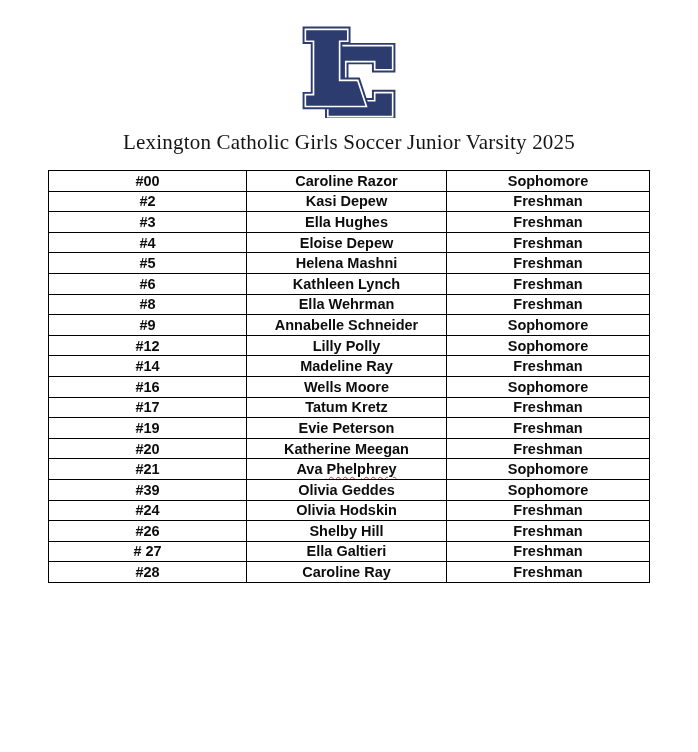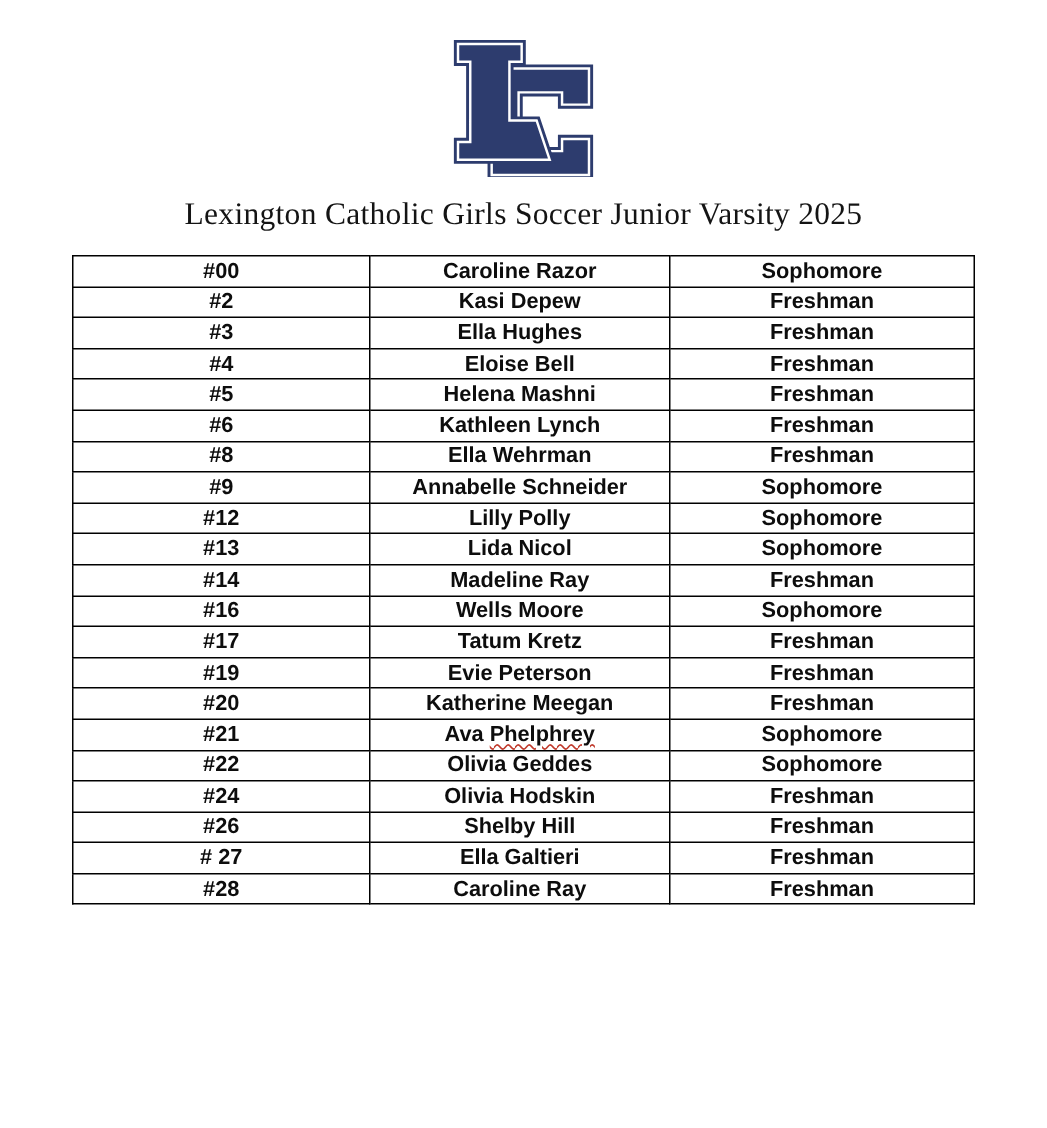--- a/index.html
+++ b/index.html
@@ -100,21 +100,21 @@
           <td>Kasi Depew</td>
           <td>Freshman</td>
         </tr>
         <tr>
           <td>#3</td>
           <td>Ella Hughes</td>
           <td>Freshman</td>
         </tr>
         <tr>
           <td>#4</td>
-          <td>Eloise Bell</td>
+          <td>Eloise Depew</td>
           <td>Freshman</td>
         </tr>
         <tr>
           <td>#5</td>
           <td>Helena Mashni</td>
           <td>Freshman</td>
         </tr>
         <tr>
           <td>#6</td>
           <td>Kathleen Lynch</td>
@@ -126,25 +126,20 @@
           <td>Freshman</td>
         </tr>
         <tr>
           <td>#9</td>
           <td>Annabelle Schneider</td>
           <td>Sophomore</td>
         </tr>
         <tr>
           <td>#12</td>
           <td>Lilly Polly</td>
-          <td>Sophomore</td>
-        </tr>
-        <tr>
-          <td>#13</td>
-          <td>Lida Nicol</td>
           <td>Sophomore</td>
         </tr>
         <tr>
           <td>#14</td>
           <td>Madeline Ray</td>
           <td>Freshman</td>
         </tr>
         <tr>
           <td>#16</td>
           <td>Wells Moore</td>
@@ -164,21 +159,21 @@
           <td>#20</td>
           <td>Katherine Meegan</td>
           <td>Freshman</td>
         </tr>
         <tr>
           <td>#21</td>
           <td><span>Ava </span><span class="squiggle">Phelphrey</span></td>
           <td>Sophomore</td>
         </tr>
         <tr>
-          <td>#22</td>
+          <td>#39</td>
           <td>Olivia Geddes</td>
           <td>Sophomore</td>
         </tr>
         <tr>
           <td>#24</td>
           <td>Olivia Hodskin</td>
           <td>Freshman</td>
         </tr>
         <tr>
           <td>#26</td>

